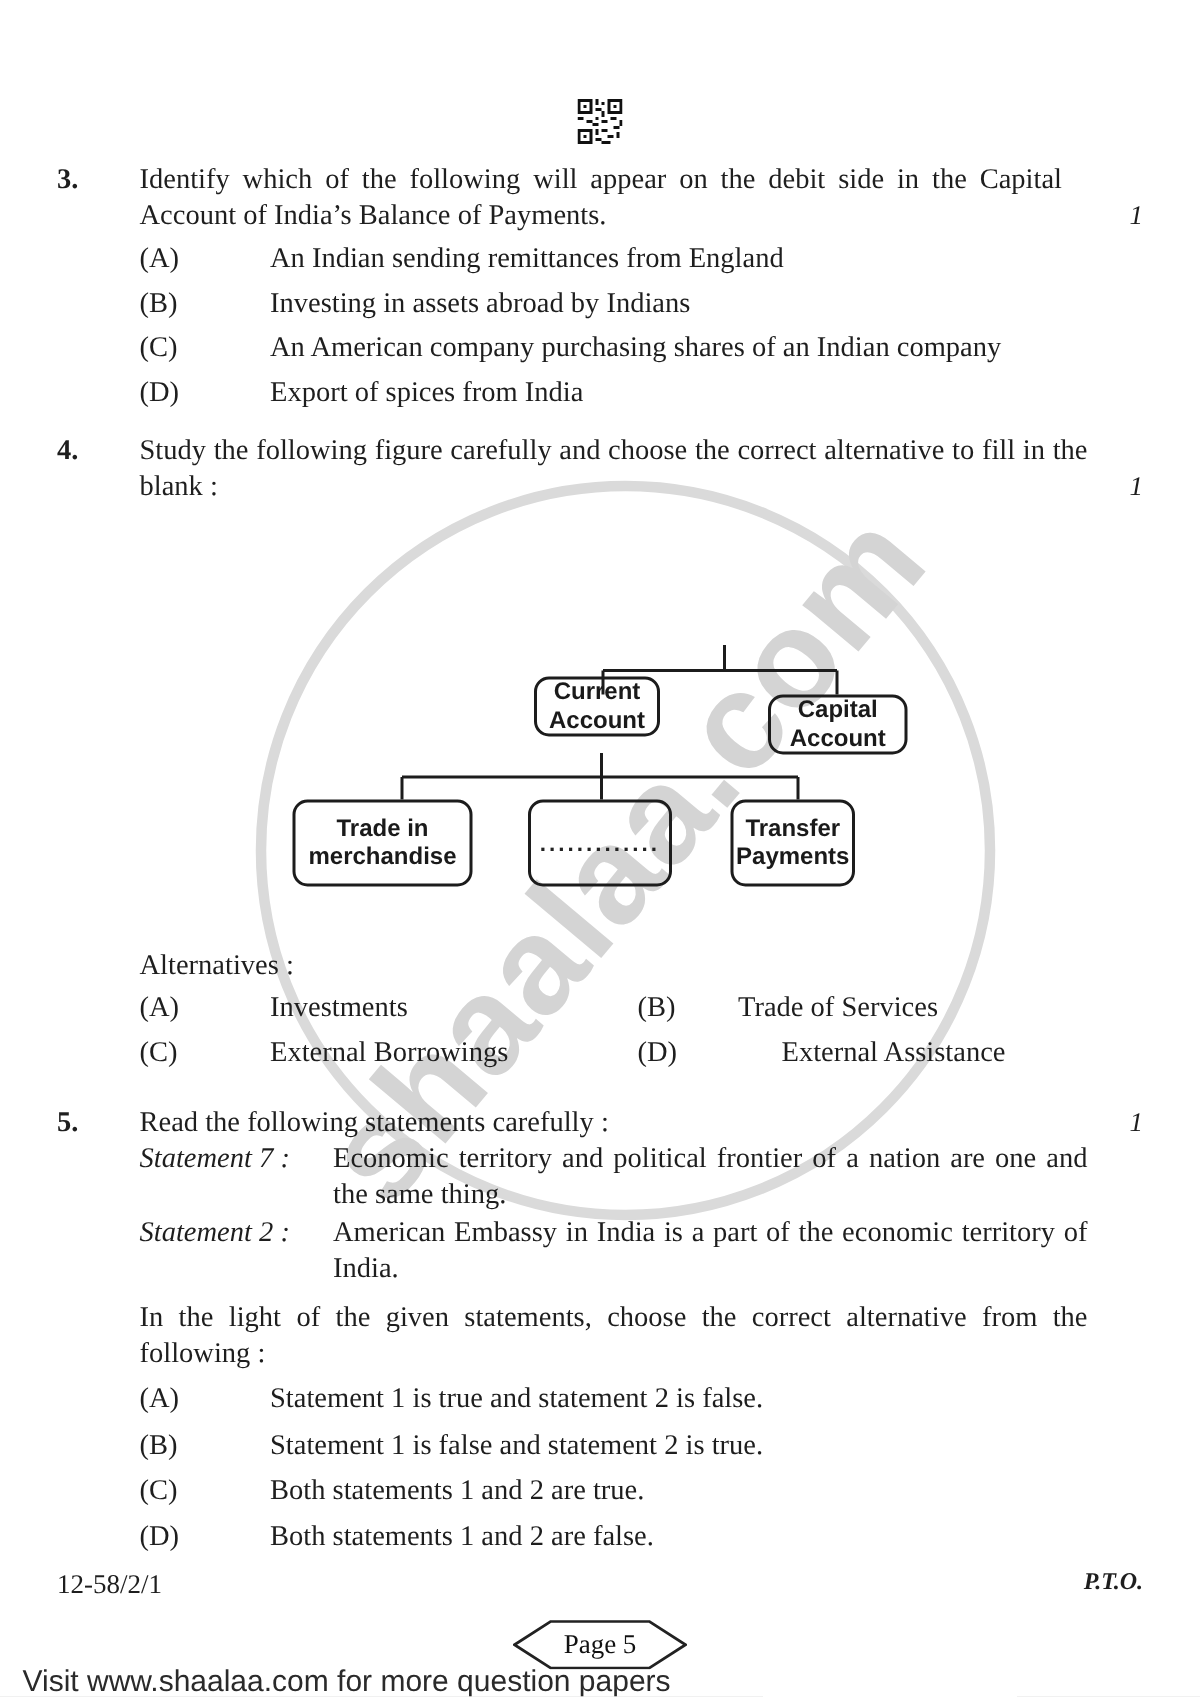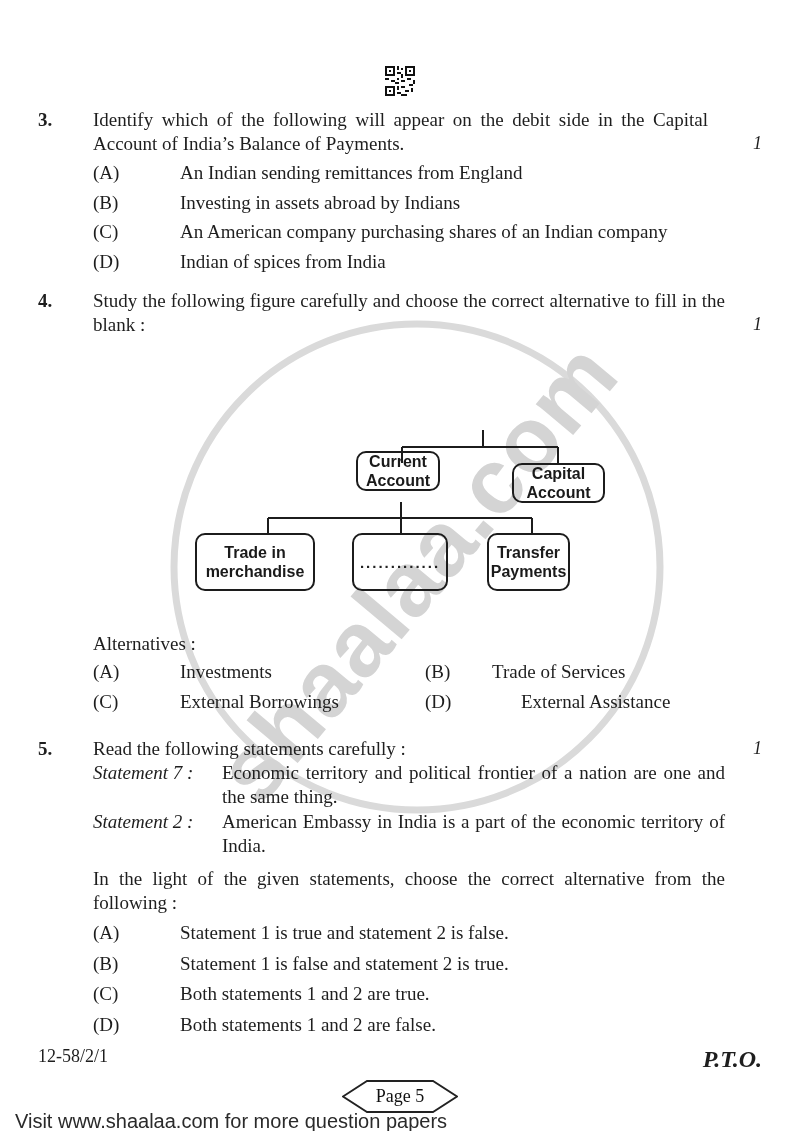--- a/index.html
+++ b/index.html
@@ -41,21 +41,21 @@
   .stmt-label{position:absolute;left:0;top:0;font-style:italic;font-size:19px;line-height:23.5px;}
   .stmt-text{margin-left:129px;font-size:19px;line-height:23.5px;text-align:justify;}
   
   .paper-code{position:absolute;left:38px;top:1046px;font-size:18px;}
   .page-badge{position:absolute;left:342px;top:1040px;width:116px;height:33px;margin-top:40px;}
   .page-badge svg{position:absolute;inset:0;}
   .page-badge span{
     position:absolute;inset:0;display:flex;align-items:center;justify-content:center;
     font-size:18px;color:#111;
   }
-  .pto{position:absolute;right:38px;top:1046px;font-style:italic;font-weight:bold;font-size:24px;}
+  .pto{position:absolute;right:38px;top:1046px;font-style:italic;font-weight:bold;font-size:16px;}
   .visit{
     position:absolute;left:15px;top:1091px;
     font-family:"Liberation Sans",sans-serif;font-size:20px;color:#2a2a2a;margin-top:19px;
   }
 </style>
 </head>
 <body>
 
 <div class="page">
 
@@ -118,21 +118,21 @@
       <div class="opt-row" style="margin-left:55px">
         <span class="opt-label">(B)</span>
         <span class="opt-text">Investing in assets abroad by Indians</span>
       </div>
       <div class="opt-row" style="margin-left:55px">
         <span class="opt-label">(C)</span>
         <span class="opt-text">An American company purchasing shares of an Indian company</span>
       </div>
       <div class="opt-row" style="margin-left:55px">
         <span class="opt-label">(D)</span>
-        <span class="opt-text">Indian of spices from India</span>
+        <span class="opt-text">Export of spices from India</span>
       </div>
     </div>
 
     <div class="qblock" style="top:289px">
       <span class="qnum">4.</span>
       <p class="qtext" style="width:632px">Study the following figure carefully and choose the correct alternative to fill in the blank :</p>
       <span class="marks">1</span>
     </div>
 
     <div class="diagram">

